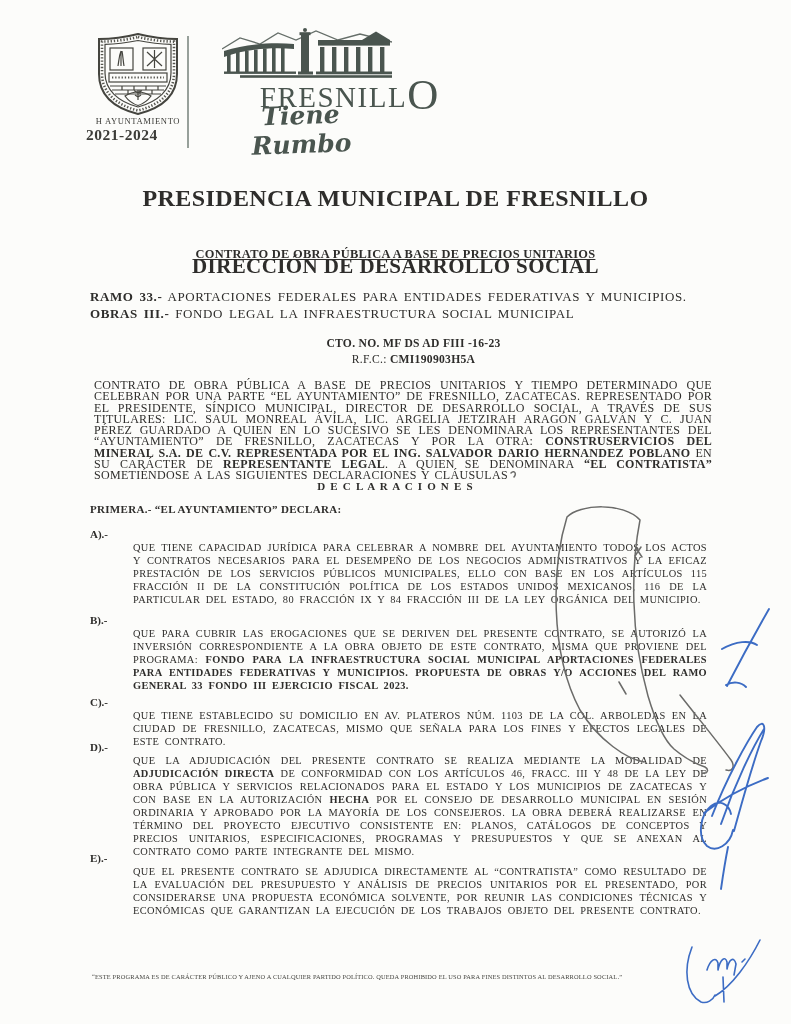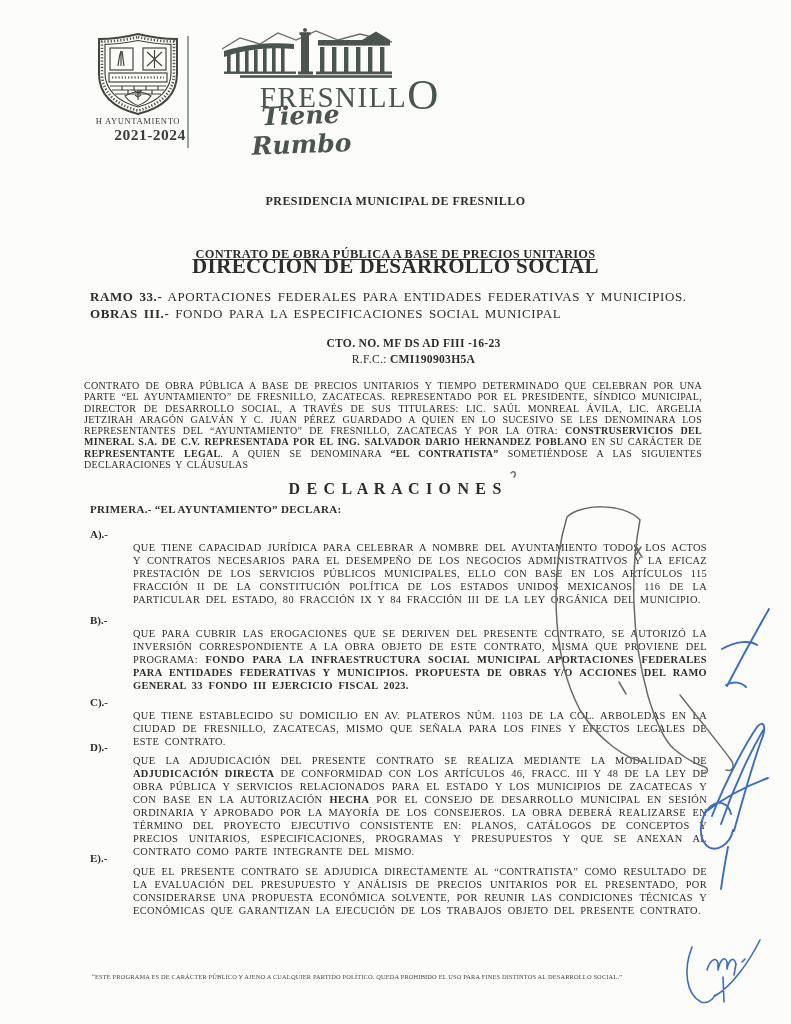--- a/index.html
+++ b/index.html
@@ -10,47 +10,47 @@
     color:#2e2d2b;
   }
   .abs{position:absolute;}
   .b{font-weight:bold;}
   .center{left:0;right:0;text-align:center;}
 
   
   .crest{left:94px;top:32px;}
   .crest-caption{left:86px;top:116px;width:104px;text-align:center;
     font-size:8.6px;font-weight:normal;letter-spacing:.6px;color:#3c3c38;}
-  .crest-years{left:98px;top:126px;width:104px;text-align:center;
+  .crest-years{left:86px;top:126px;width:104px;
     font-size:15.5px;font-weight:bold;color:#3c3c38;letter-spacing:.5px;}
   .hdr-divider{left:187px;top:36px;width:2px;height:112px;background:#97a09a;}
   .monument{left:222px;top:27px;}
   .logo-title{left:206px;top:76px;width:190px;text-align:center;
     font-size:29px;color:var(--brand);letter-spacing:1.5px;line-height:34px;white-space:nowrap;margin-left:48px;}
   .logo-title .big-last{font-size:43px;position:relative;top:2px;letter-spacing:0;}
   .logo-tagline{left:216px;top:101px;width:170px;text-align:center;
     font-family:"DejaVu Serif",serif;font-style:italic;font-weight:bold;
     font-size:25px;color:var(--brand);transform:rotate(-2deg);}
 
   
-  .title1{top:194px;font-size:12px;font-weight:bold;letter-spacing:.4px;}
+  .title1{top:185px;font-size:24px;font-weight:bold;letter-spacing:.4px;}
   .title2{top:206px;font-size:21px;font-weight:bold;letter-spacing:.4px;margin-top:48px;}
   .subtitle{top:247px;font-size:12.4px;font-weight:bold;letter-spacing:.3px;text-decoration:underline;}
 
   
   .program{left:90px;top:289px;width:620px;font-size:13px;line-height:16.5px;
     letter-spacing:.6px;word-spacing:2px;}
   .reference{top:336px;font-size:11.6px;line-height:15.5px;transform:translateX(18px);
     letter-spacing:.3px;}
 
   
   .just{text-align:justify;}
-  .intro{left:84px;top:380px;width:618px;font-size:10px;line-height:11.3px;
+  .intro{left:94px;top:380px;width:618px;font-size:12px;line-height:11.3px;
     letter-spacing:.3px;word-spacing:1.6px;}
-  .decl-heading{top:480px;font-size:16px;font-weight:bold;letter-spacing:1.2px;}
+  .decl-heading{top:480px;font-size:11px;font-weight:bold;letter-spacing:1.2px;}
   .primera{left:90px;top:503px;font-size:11px;font-weight:bold;letter-spacing:.3px;}
 
   .clause{left:90px;width:617px;}
   .clause-label{position:absolute;left:0;top:0;font-size:11px;font-weight:bold;}
   .clause-body{margin-left:43px;padding-top:12.5px;width:574px;
     font-size:10.4px;line-height:13px;letter-spacing:.35px;word-spacing:2.6px;}
   .clause-a{top:528px;} .clause-b{top:614px;} .clause-c{top:696px;}
   .clause-d{top:741px;} .clause-e{top:852px;}
 
   .footer{left:92px;top:973px;width:540px;font-size:6.4px;letter-spacing:.15px;
@@ -127,21 +127,21 @@
   </div>
   <div class="abs logo-title"><span>FRESNILL</span><span class="big-last">O</span></div>
   <div class="abs logo-tagline">Tiene Rumbo</div>
 
   <div class="abs center title1">PRESIDENCIA MUNICIPAL DE FRESNILLO</div>
   <div class="abs center title2">DIRECCIÓN DE DESARROLLO SOCIAL</div>
   <div class="abs center subtitle">CONTRATO DE OBRA PÚBLICA A BASE DE PRECIOS UNITARIOS</div>
 
   <div class="abs program">
     <div><span class="b">RAMO 33.-</span><span> APORTACIONES FEDERALES PARA ENTIDADES FEDERATIVAS Y MUNICIPIOS.</span></div>
-    <div><span class="b">OBRAS III.-</span><span> FONDO PARA LA ESPECIFICACIONES SOCIAL MUNICIPAL</span></div>
+    <div><span class="b">OBRAS III.-</span><span> FONDO LEGAL LA INFRAESTRUCTURA SOCIAL MUNICIPAL</span></div>
   </div>
 
   <div class="abs center reference">
     <div><span class="b">CTO. NO. </span><span class="b">MF DS AD FIII -16-23</span></div>
     <div><span>R.F.C.: </span><span class="b">CMI190903H5A</span></div>
   </div>
 
   <div class="abs intro just"><span>CONTRATO DE OBRA PÚBLICA A BASE DE PRECIOS UNITARIOS Y TIEMPO DETERMINADO QUE CELEBRAN POR UNA PARTE “EL AYUNTAMIENTO” DE FRESNILLO, ZACATECAS. REPRESENTADO POR EL PRESIDENTE, SÍNDICO MUNICIPAL, DIRECTOR DE DESARROLLO SOCIAL, A TRAVÉS DE SUS TITULARES: LIC. SAÚL MONREAL ÁVILA, LIC. ARGELIA JETZIRAH ARAGÓN GALVÁN Y C. JUAN PÉREZ GUARDADO A QUIEN EN LO SUCESIVO SE LES DENOMINARA LOS REPRESENTANTES DEL “AYUNTAMIENTO” DE FRESNILLO, ZACATECAS Y POR LA OTRA:  </span><span class="b">CONSTRUSERVICIOS DEL MINERAL S.A. DE C.V. </span><span class="b">REPRESENTADA POR EL </span><span class="b">ING. SALVADOR DARIO HERNANDEZ POBLANO</span><span> EN SU CARÁCTER DE </span><span class="b">REPRESENTANTE LEGAL</span><span>.  A QUIEN SE DENOMINARA </span><span class="b">“EL CONTRATISTA”</span><span> SOMETIÉNDOSE A LAS  SIGUIENTES DECLARACIONES Y CLÁUSULAS</span></div>
 
   <div class="abs center decl-heading">D E C L A R A C I O N E S</div>

